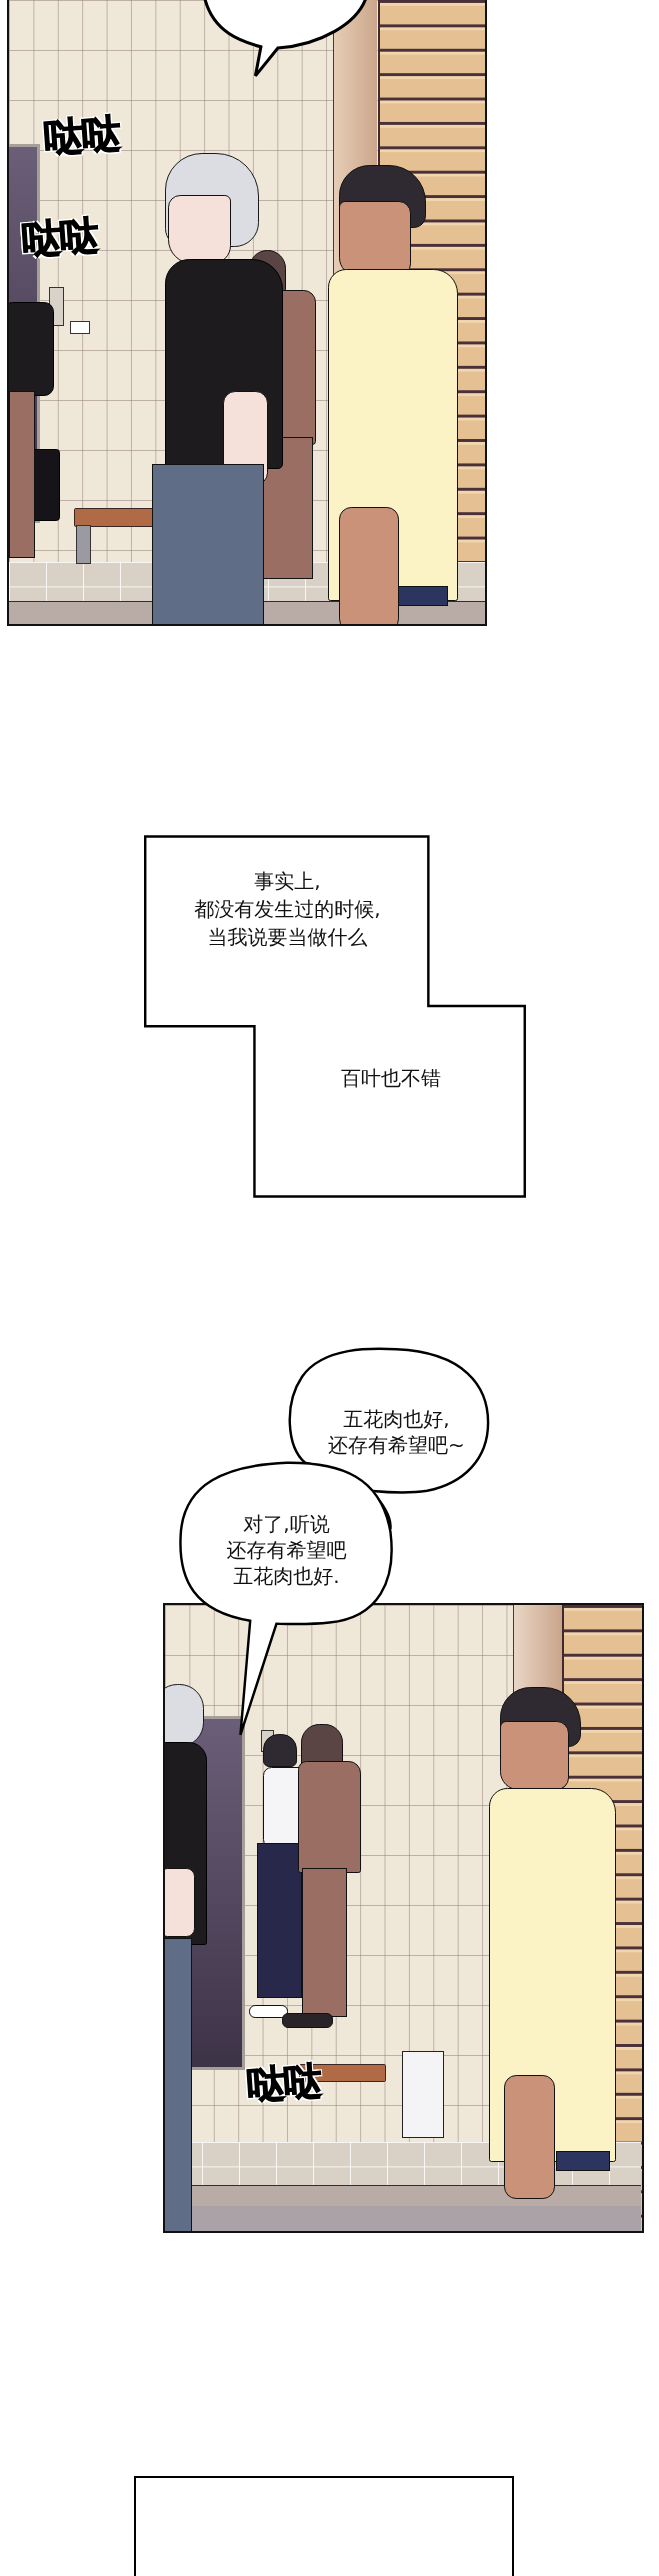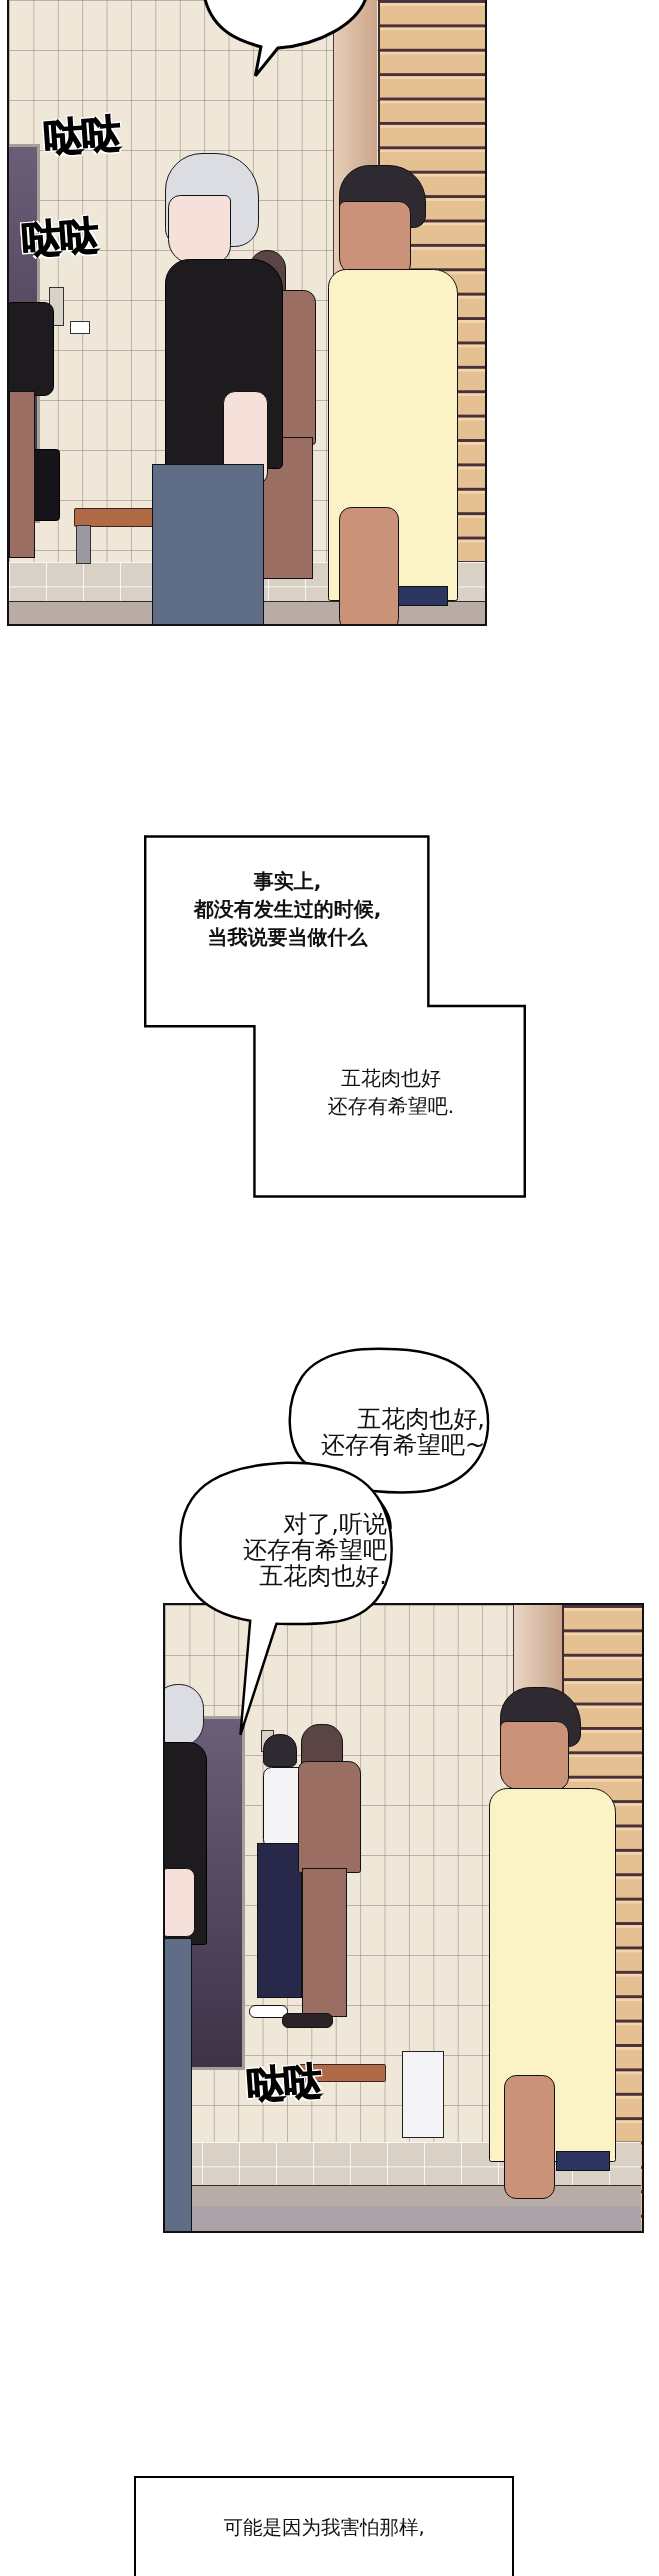--- a/index.html
+++ b/index.html
@@ -33,21 +33,21 @@
   .shirt-yellow { background:#fbf3c6; border:1.8px solid #111; }
   .pants-gray { background:#5f6d86; border:1.8px solid #111; }
   .suit-brown { background:#9a6e63; border:1.8px solid #111; }
   .shirt-white { background:#f5f5f7; border:1.8px solid #111; }
   .pants-navy { background:#27284a; border:1.8px solid #111; }
   .shorts-navy { background:#2c3560; border:1.8px solid #111; }
   .bin { position:absolute; background:#f4f4f6; border:1.8px solid #222; }
   .sfx { position:absolute; font-weight:900; color:#000; letter-spacing:-1.2px;
          -webkit-text-stroke:1.2px #000; text-shadow:0 0 0 #fff, 1.8px 1.8px 0 #fff, -1.8px -1.8px 0 #fff, 1.8px -1.8px 0 #fff, -1.8px 1.8px 0 #fff;
          transform:rotate(-4deg); font-family:"DejaVu Sans",sans-serif; }
-  .bubble-text { position:absolute; text-align:right; color:#111; font-size:24px; line-height:26px;
+  .bubble-text { position:absolute; text-align:center; color:#111; font-size:20px; line-height:26px;
                  font-family:"DejaVu Sans","Liberation Sans",sans-serif; }
   .narr-text { position:absolute; text-align:center; color:#111; font-size:20px; line-height:28px;
                font-family:"DejaVu Sans","Liberation Sans",sans-serif; }
   svg { position:absolute; overflow:visible; }
 </style>
 </head>
 <body>
 
 <div class="panel" style="left:6.7px; top:-2.4px; width:480px; height:628px;">
   <div class="tiles"></div>
@@ -85,28 +85,27 @@
   <div class="sfx" style="left:13.4px; top:211px; font-size:39px;">哒哒</div>
 </div>
 
 <svg width="659" height="85" style="left:0; top:0;" viewBox="0 0 1080 140">
   <path d="M 333 -10 C 345 55, 400 70, 427 77 L 418 125 L 455 79 C 520 75, 590 40, 602 -10 Z" fill="#ffffff" stroke="#000" stroke-width="5"></path>
 </svg>
 
 <svg width="659" height="379" style="left:0; top:830px;" viewBox="0 0 1080 620">
   <path d="M 238 10 L 702 10 L 702 288 L 860 288 L 860 600 L 417 600 L 417 321 L 238 321 Z" fill="#ffffff" stroke="#000" stroke-width="4"></path>
 </svg>
-<div class="narr-text" style="left:153px; top:867px; width:269px;font-weight:bold;">
+<div class="narr-text" style="left:153px; top:867px; width:269px;">
   <div>事实上,</div>
   <div>都没有发生过的时候,</div>
   <div>当我说要当做什么</div>
 </div>
 <div class="narr-text" style="left:263px; top:1064px; width:256px;">
-  <div>五花肉也好</div>
-  <div>还存有希望吧.</div>
+  <div>百叶也不错</div>
 </div>
 
 <div class="panel" style="left:163px; top:1603px; width:481px; height:630px;">
   <div class="tiles"></div>
   <div class="pillar" style="left:348px; top:0; width:49px; height:629px; background:linear-gradient(to right,#e9d6c6,#c9a389);"></div>
   <div class="wood" style="left:397px; top:0; width:85px; height:629px;"></div>
   <div class="door" style="left:-2.4px; top:111px; width:82px; height:354px;"></div>
   <div class="floor" style="left:0; top:537px; width:476px; height:46px;"></div>
   <div class="curb" style="left:0; top:580px; width:476px; height:21.4px;"></div>
   <div class="abs" style="left:0; top:601px; width:476px; height:27.5px; background:#aaa2a6;"></div>
@@ -159,15 +158,14 @@
   <div>还存有希望吧~</div>
 </div>
 <div class="bubble-text" style="left:186px; top:1511px; width:201px;">
   <div>对了,听说</div>
   <div>还存有希望吧</div>
   <div>五花肉也好.</div>
 </div>
 
 <div class="abs" style="left:134px; top:2476px; width:380px; height:110px; border:2.4px solid #000; box-sizing:border-box; background:#fff;"></div>
 <div class="narr-text" style="left:137px; top:2514px; width:374px; font-size:19.5px; line-height:27px;">
-  <div>可能是因为我害怕那样,</div>
 </div>
 
 
 </body></html>

